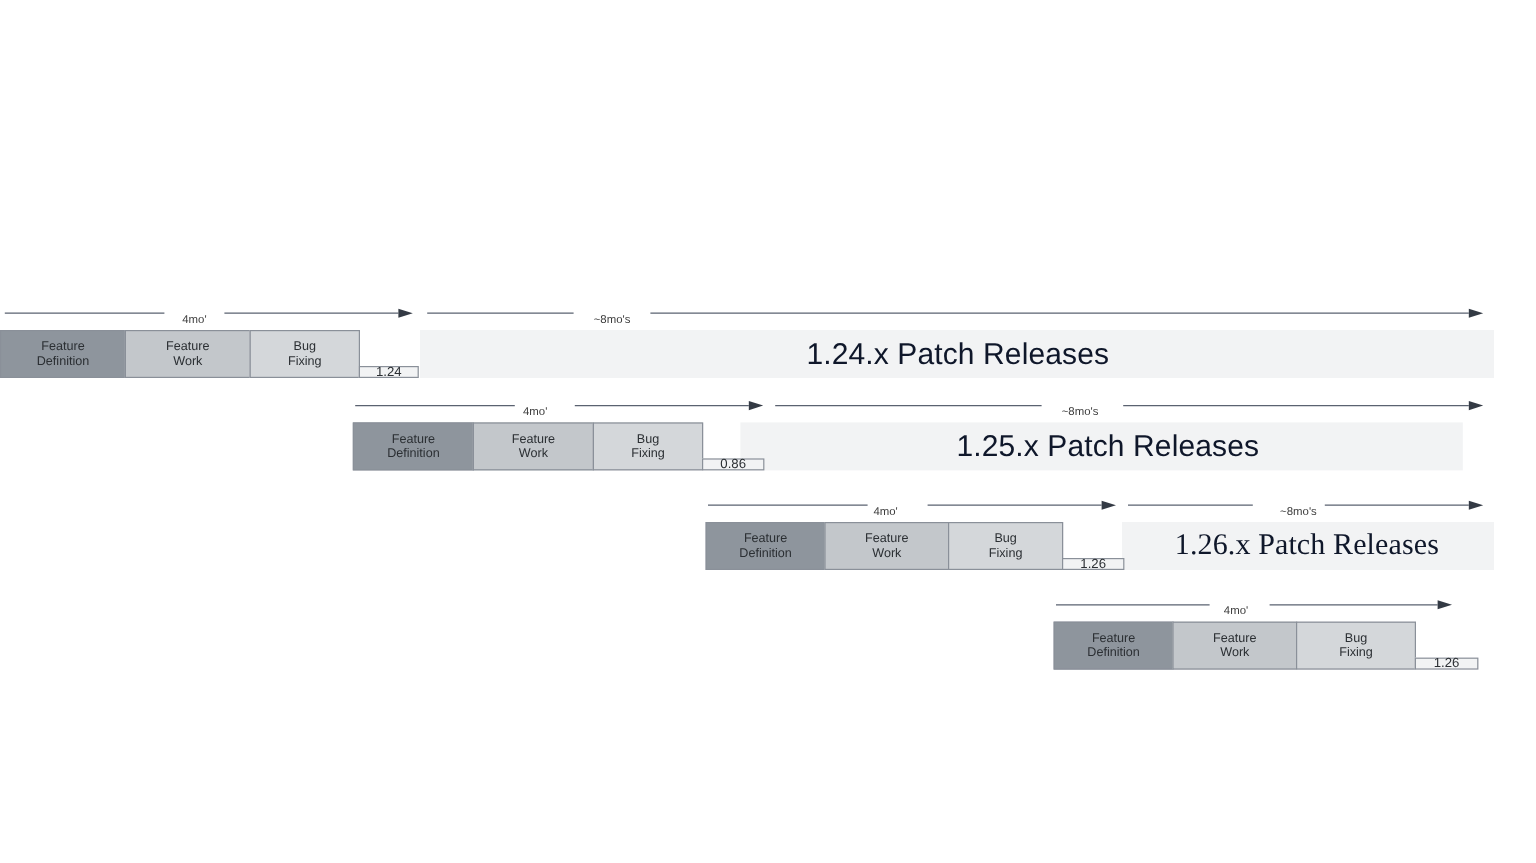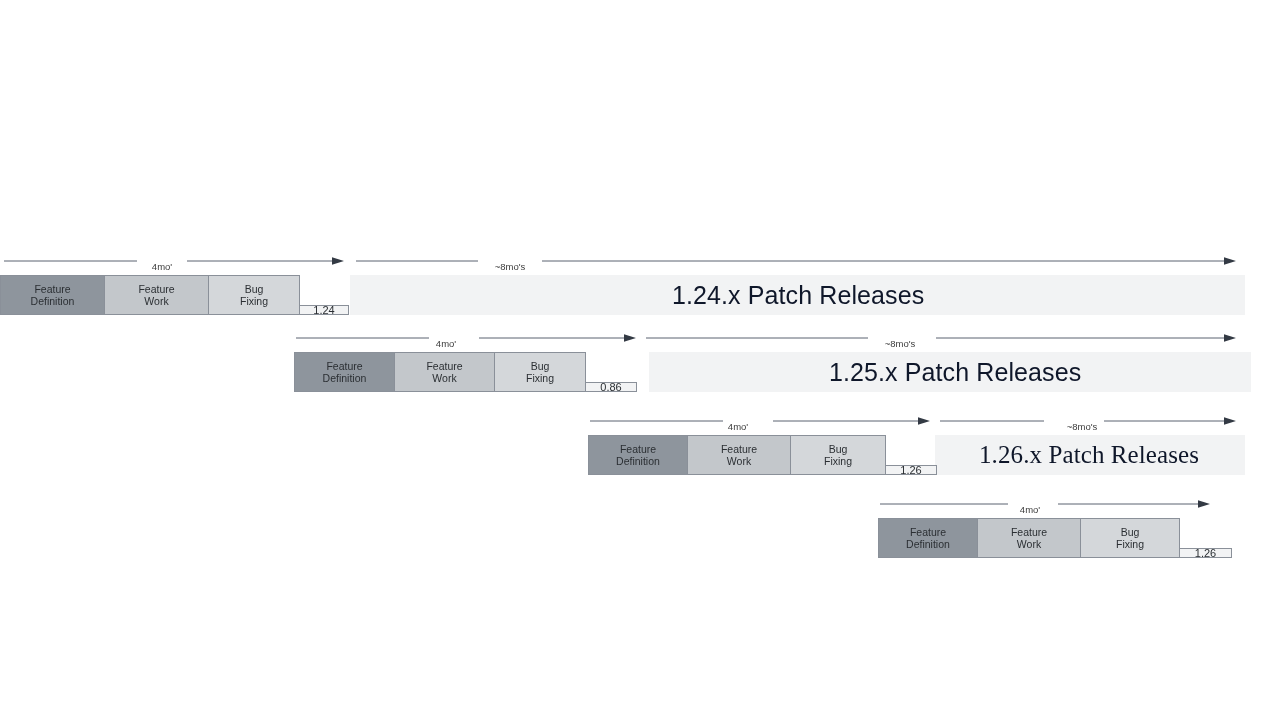--- a/index.html
+++ b/index.html
@@ -160,21 +160,21 @@
 
     <div class="measure" style="left:646px; top:10px; width:590px;">
       <svg width="590" height="12" viewBox="0 0 590 12" aria-hidden="true">
         <line x1="0" y1="6" x2="222" y2="6" stroke="#5a6270" stroke-width="1"></line>
         <line x1="290" y1="6" x2="578" y2="6" stroke="#5a6270" stroke-width="1"></line>
         <polygon points="578,2.2 590,6 578,9.8" fill="#333a44"></polygon>
       </svg>
       <span class="measure-label" style="left:254px;">~8mo's</span>
     </div>
 
-    <div class="patch-band" style="left:649px; top:30px; width:602px; height:40px;align-items:center;">
+    <div class="patch-band" style="left:617px; top:30px; width:602px; height:40px;align-items:center;">
       <span class="patch-band-label" style="font-size:25px; margin-left:180px;">1.25.x Patch Releases</span>
     </div>
 
     <div class="phase-strip" style="left:294px; top:30px;">
       <div class="phase-box tone-0" style="width:101px;">
         <span class="ln">Feature</span>
         <span class="ln">Definition</span>
       </div>
       <div class="phase-box tone-1" style="width:101px;">
         <span class="ln">Feature</span>

